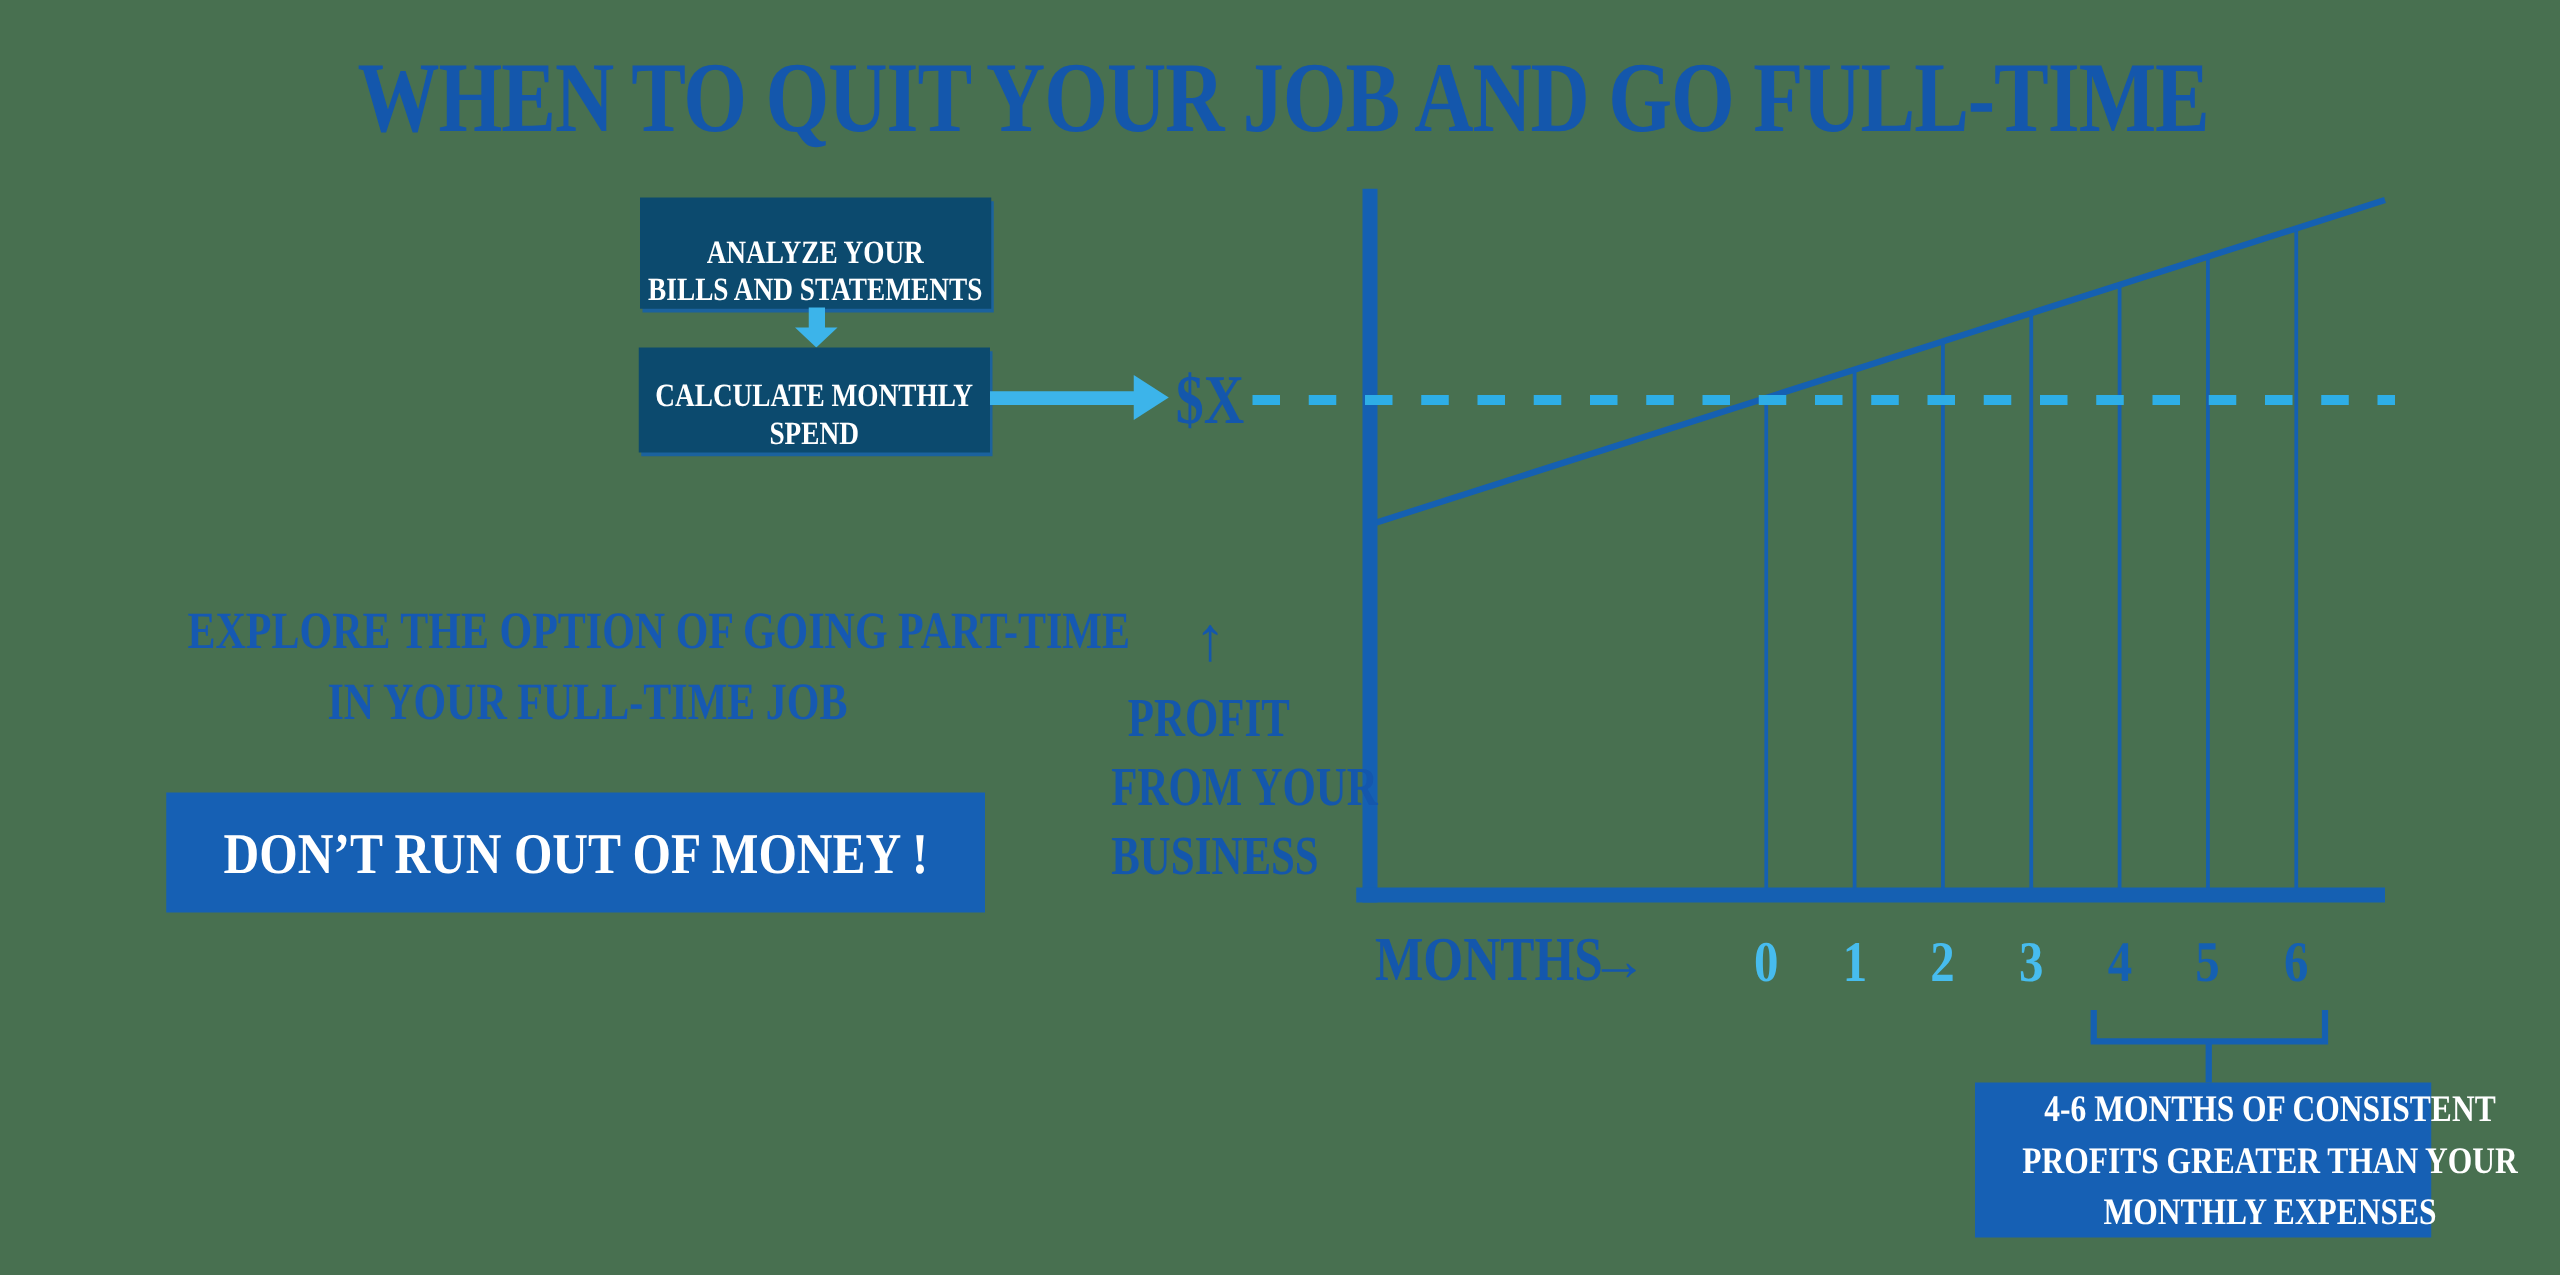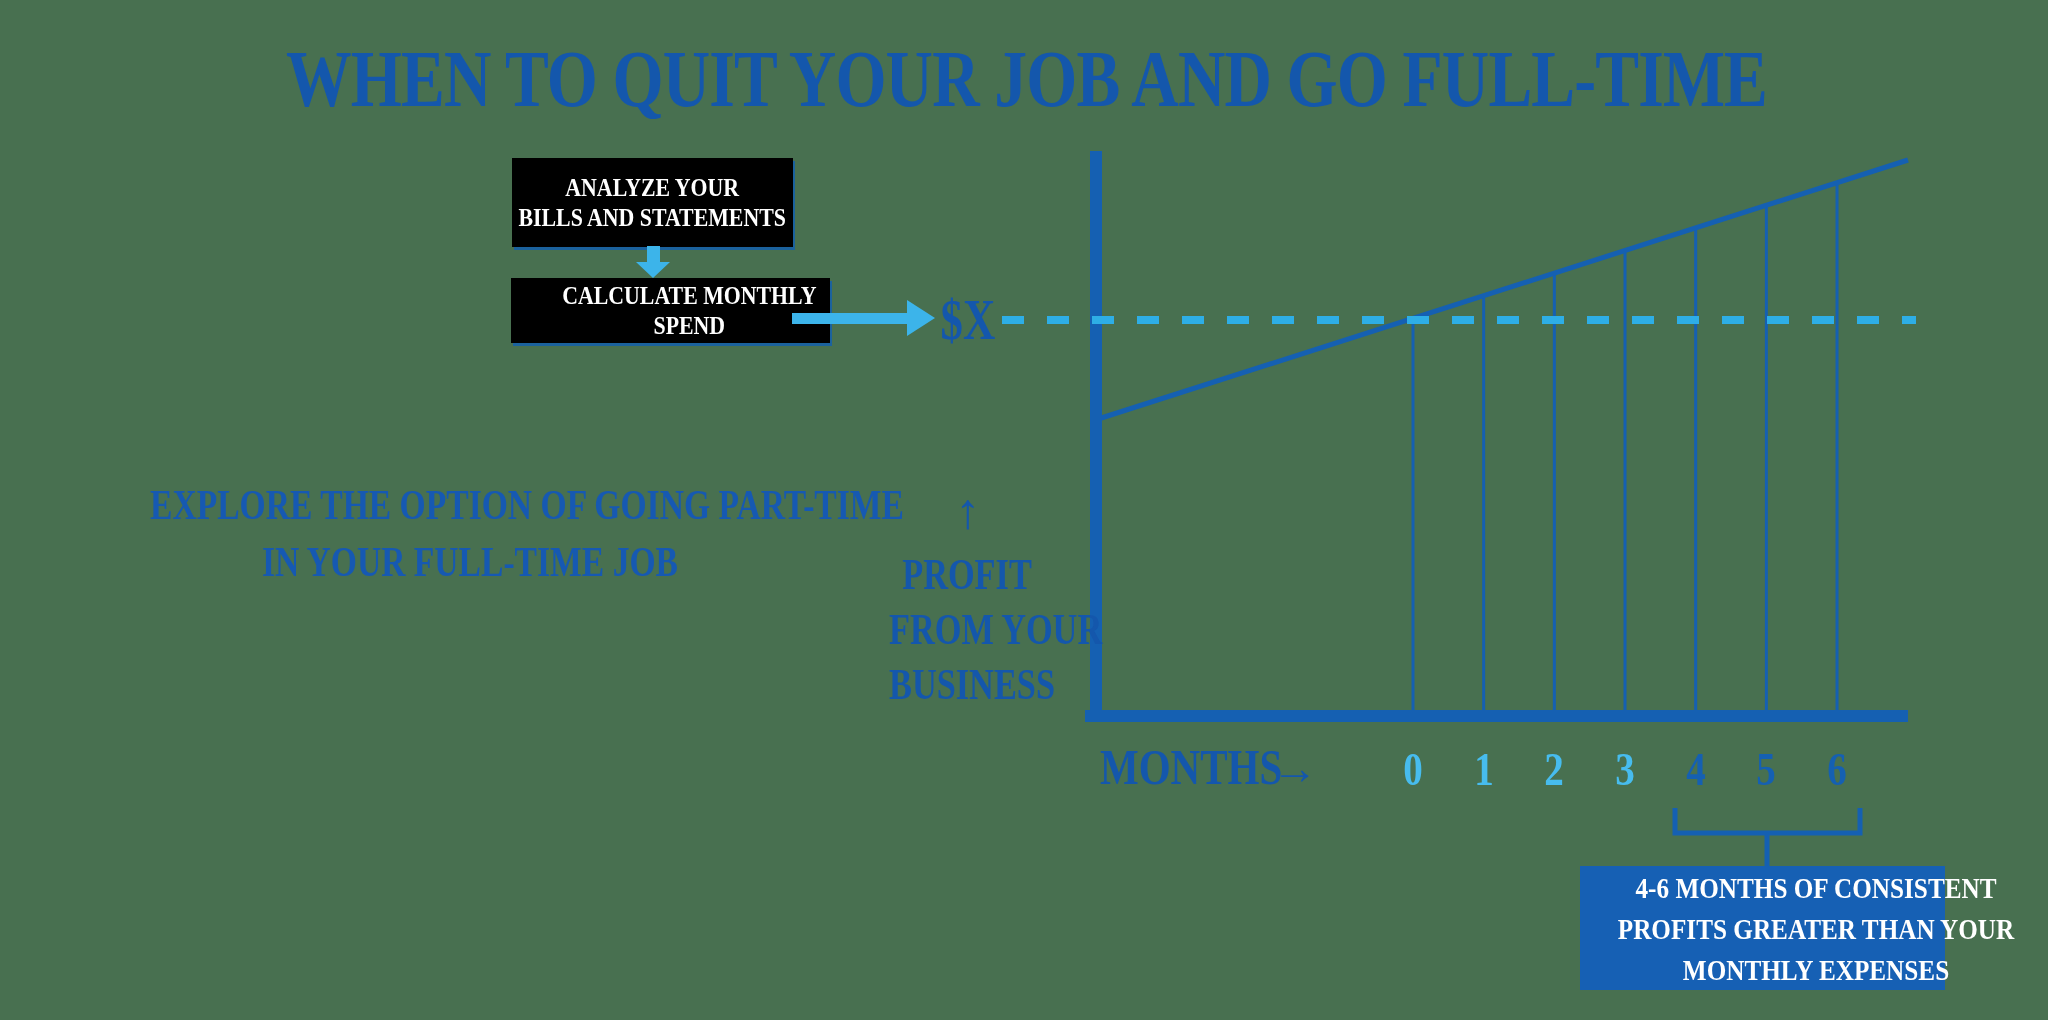--- a/index.html
+++ b/index.html
@@ -15,27 +15,27 @@
   
   .title{
     left:0;right:0;top:46px;text-align:center;white-space:nowrap;
     font-weight:700;font-size:80px;line-height:66px;color:#1457AC;
     transform:scaleX(0.82);transform-origin:1038px 50%;
     letter-spacing:-1px;
   }
 
   
   .cyanbox{
-    background:#000000;color:#ffffff;
-    display:flex;align-items:center;justify-content:center;
+    background:#0c4a6e;color:#ffffff;
+    display:flex;align-items:flex-end;justify-content:center;
     box-shadow:2px 3px 0 rgba(20,95,170,0.85);
   }
   .cyanbox .ctext{font-weight:700;font-size:26px;line-height:30px;transform:scaleX(0.84);}
   .box1{left:512px;top:158px;width:281px;height:89px;}
-  .box2{left:511px;top:278px;width:281px;height:65px;padding-left:38px;}
+  .box2{left:511px;top:278px;width:281px;height:84px;}
 
   
   .dn-shaft{left:647px;top:246px;width:13px;height:17px;background:#3CB4EA;}
   .dn-head{left:636px;top:262px;width:0;height:0;
     border-left:17px solid transparent;border-right:17px solid transparent;
     border-top:16px solid #3CB4EA;}
   .rt-shaft{left:792px;top:313px;width:116px;height:11px;background:#3CB4EA;}
   .rt-head{left:907px;top:300px;width:0;height:0;
     border-top:18px solid transparent;border-bottom:18px solid transparent;
     border-left:28px solid #3CB4EA;}
@@ -98,20 +98,23 @@
 SPEND</span>
   </div>
 
   <div class="abs rt-shaft"></div>
   <div class="abs rt-head"></div>
 
   <div class="abs xlabel">$X</div>
 
   <div class="abs explore">EXPLORE THE OPTION OF GOING PART-TIME
 IN YOUR FULL-TIME JOB</div>
+  <div class="abs dontbox">
+    <span class="ctext">DON’T RUN OUT OF MONEY !</span>
+  </div>
 
   <svg class="abs chart" width="2048" height="1020" viewBox="0 0 2048 1020" xmlns="http://www.w3.org/2000/svg">
     <g id="month-lines">
         <line x1="1413" y1="318.3" x2="1413" y2="716" stroke="#1560B2" stroke-width="3"></line>
         <line x1="1483.67" y1="295.7" x2="1483.67" y2="716" stroke="#1560B2" stroke-width="3"></line>
         <line x1="1554.34" y1="273.1" x2="1554.34" y2="716" stroke="#1560B2" stroke-width="3"></line>
         <line x1="1625.01" y1="250.5" x2="1625.01" y2="716" stroke="#1560B2" stroke-width="3"></line>
         <line x1="1695.68" y1="227.9" x2="1695.68" y2="716" stroke="#1560B2" stroke-width="3"></line>
         <line x1="1766.35" y1="205.3" x2="1766.35" y2="716" stroke="#1560B2" stroke-width="3"></line>
         <line x1="1837.02" y1="182.7" x2="1837.02" y2="716" stroke="#1560B2" stroke-width="3"></line>

